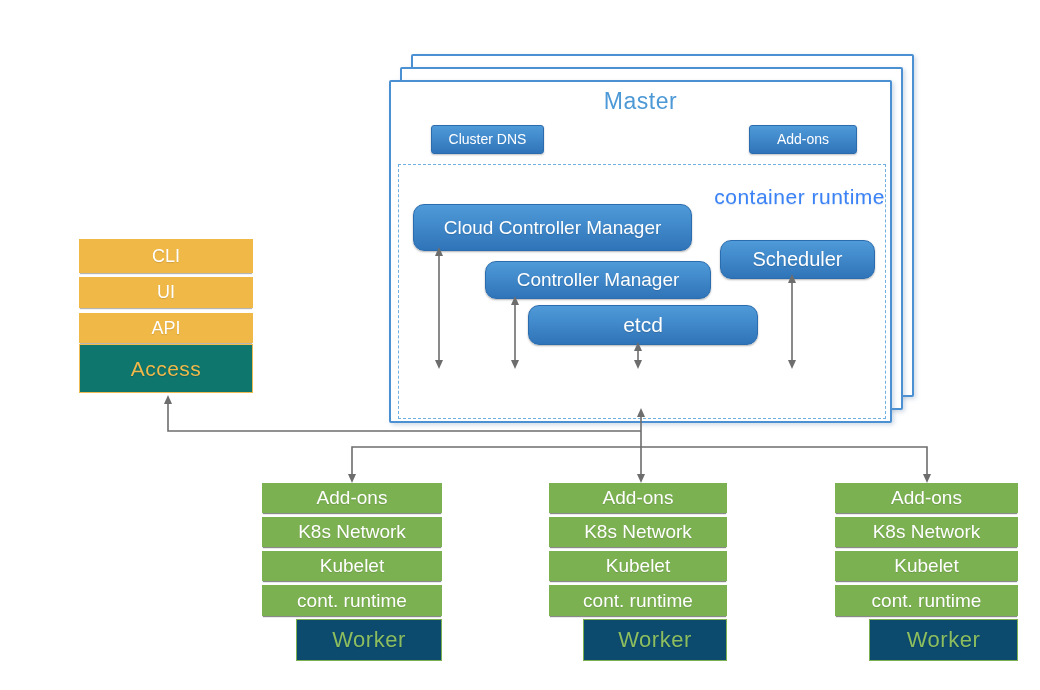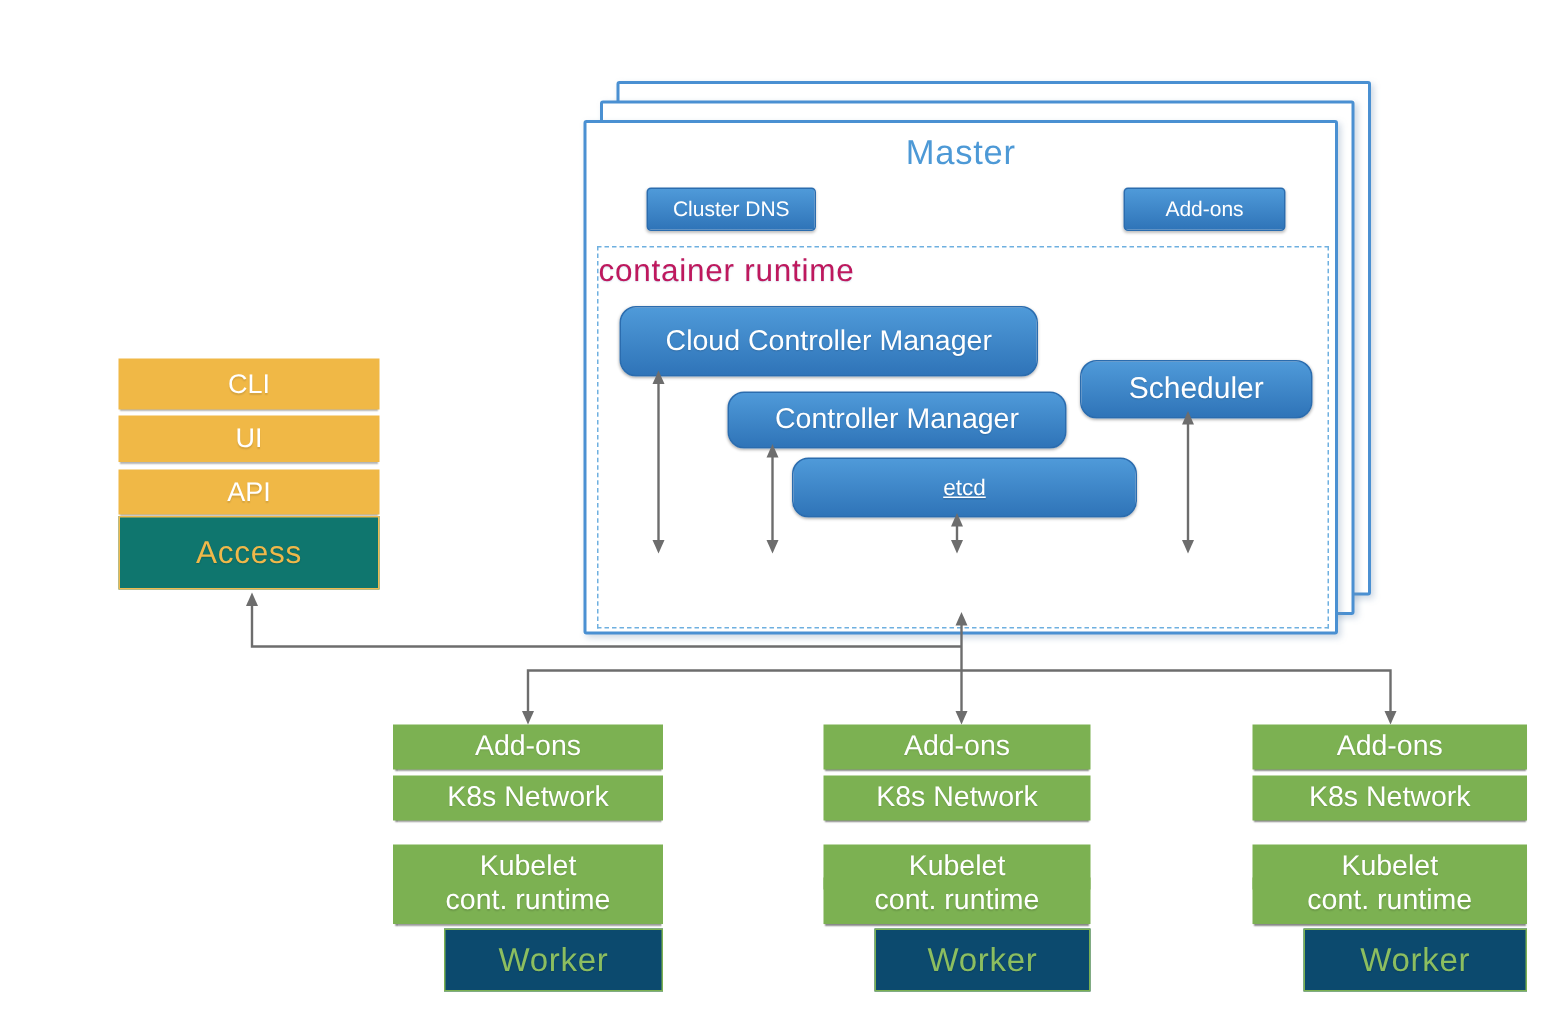--- a/index.html
+++ b/index.html
@@ -18,31 +18,31 @@
   .blue-btn{position:absolute;height:27px;line-height:27px;text-align:center;color:#fff;
       font-size:14px;border-radius:3px;border:1px solid #2b6cae;
       background:linear-gradient(180deg,#4f9ad9 0%,#2f74b8 100%);
       box-shadow:0 1px 2px rgba(0,0,0,.25);}
   .cluster-dns{left:40px;top:43px;width:111px;}
   .addons-btn{left:358px;top:43px;width:106px;}
 
   
   .runtime{position:absolute;left:7px;top:82px;width:486px;height:253px;
       border:1.5px dashed #6fb0e0;}
-  .runtime-title{position:absolute;left:0;right:0;top:4px;text-align:left;
-      color:#be185d;font-size:21px;font-weight:300;letter-spacing:.5px;
+  .runtime-title{position:absolute;left:0;right:0;top:20px;text-align:right;
+      color:#3b82f6;font-size:21px;font-weight:300;letter-spacing:.5px;
       text-shadow:0 1px 1px rgba(100,150,200,.25);}
   .comp{position:absolute;display:flex;align-items:center;justify-content:center;
       color:#fff;border-radius:11px;border:1px solid #2b6cae;
       background:linear-gradient(180deg,#4f9ad9 0%,#2f74b8 100%);
       box-shadow:0 1px 2px rgba(0,0,0,.3);text-shadow:0 1px 1px rgba(0,0,0,.15);}
   .ccm{left:14px;top:39px;width:277px;height:45px;font-size:19px;}
   .cm{left:86px;top:96px;width:224px;height:36px;font-size:19px;}
   .sched{left:321px;top:75px;width:153px;height:37px;font-size:20px;}
-  .etcd{left:129px;top:140px;width:228px;height:38px;font-size:15px;text-decoration:underline;}
+  .etcd{left:129px;top:140px;width:228px;height:38px;font-size:21px;}
   .apisrv{left:14px;top:208px;width:461px;height:37px;font-size:21px;}
 
   
   .access-stack{position:absolute;left:79px;top:239px;width:174px;}
   .orange-row{position:absolute;left:0;width:174px;display:flex;align-items:center;
       justify-content:center;color:#fff;font-size:18px;background:#f0b846;
       box-shadow:0 2px 1px -1px #b5b5b5;text-shadow:0 1px 1px rgba(0,0,0,.12);}
   .r-cli{top:0;height:34px;}
   .r-ui{top:38px;height:31px;}
   .r-api{top:74px;height:30px;}
@@ -52,21 +52,21 @@
       text-shadow:0 1px 1px rgba(0,0,0,.18);}
 
   
   .worker-stack{position:absolute;top:483px;width:180px;}
   .ws-1{left:262px;} .ws-2{left:549px;width:178px;} .ws-3{left:835px;width:183px;}
   .green-row{position:absolute;left:0;right:0;display:flex;align-items:center;
       justify-content:center;color:#fff;font-size:19px;background:#7cb152;
       box-shadow:0 2px 1px -1px #8a8a8a;text-shadow:0 1px 1px rgba(0,0,0,.12);}
   .g-0{top:0;height:30px;}
   .g-1{top:34px;height:30px;}
-  .g-2{top:80px;height:30px;}
+  .g-2{top:68px;height:30px;}
   .g-3{top:102px;height:31px;}
   .worker-base{position:absolute;left:0;right:0;top:136px;height:40px;background:#0c4a6e;
       border:1.5px solid #7cb152;display:flex;align-items:center;justify-content:center;
       color:#8cbe60;font-size:22px;font-weight:300;letter-spacing:.5px;
       text-shadow:0 1px 1px rgba(0,0,0,.15);margin-left:34px;}
 
   
   .connectors{position:absolute;left:0;top:0;width:1040px;height:690px;pointer-events:none;}
   .connectors line,.connectors polyline{stroke:#6d6d6d;stroke-width:1.6;fill:none;}
   .connectors polygon{fill:#6d6d6d;}

